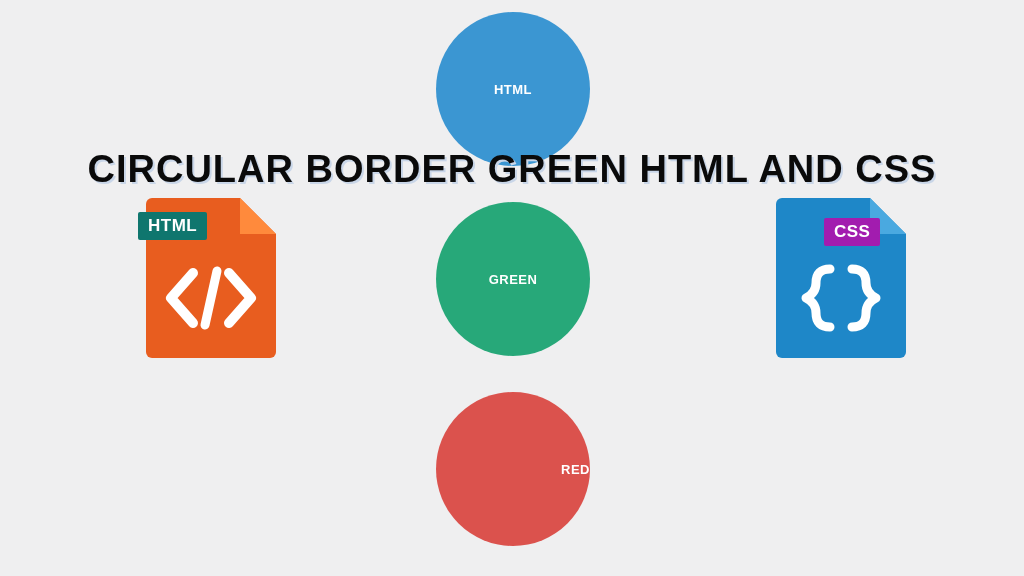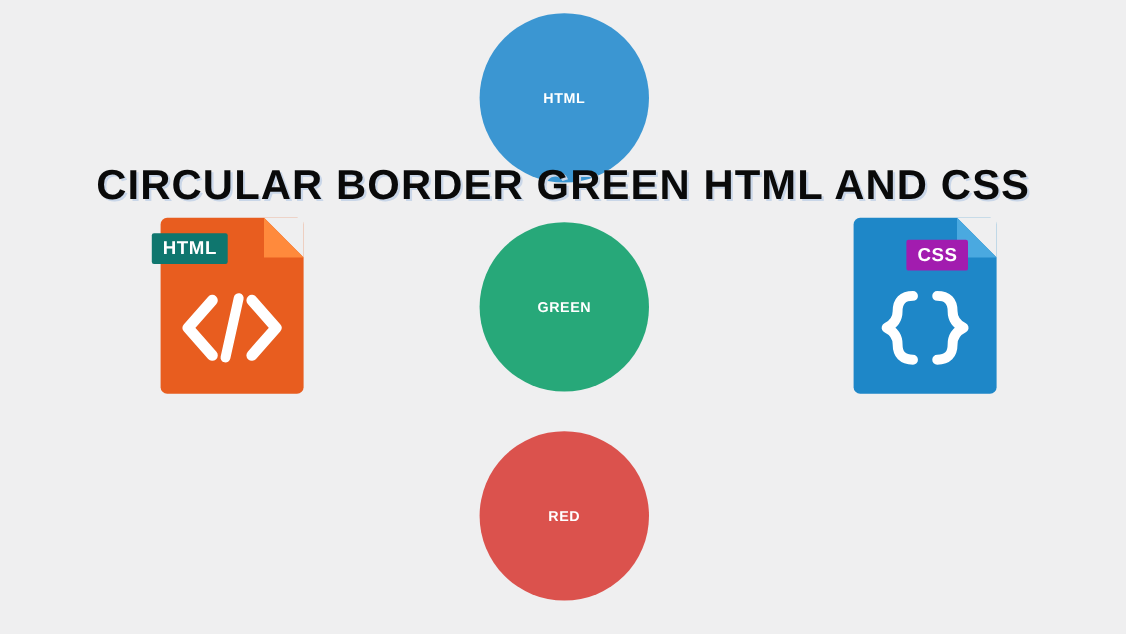--- a/index.html
+++ b/index.html
@@ -32,21 +32,21 @@
     display: flex;
     align-items: center;
     justify-content: center;
     color: #fff;
     font-weight: 700;
     font-size: 13px;
     letter-spacing: 0.5px;
   }
   .circle.blue  { background: #3b96d2; top: 12px;  left: 436px; }
   .circle.green { background: #27a879; top: 202px; left: 436px; }
-  .circle.red   { background: #db524d; top: 392px; left: 436px; }
+  .circle.red   { background: #db524d; top: 392px; left: 436px; justify-content: flex-end; }
 
   
   .file-icon {
     position: absolute;
     width: 130px;
     height: 160px;
   }
   .file-icon.html-file { top: 198px; left: 146px; }
   .file-icon.css-file  { top: 198px; left: 776px; }
 

